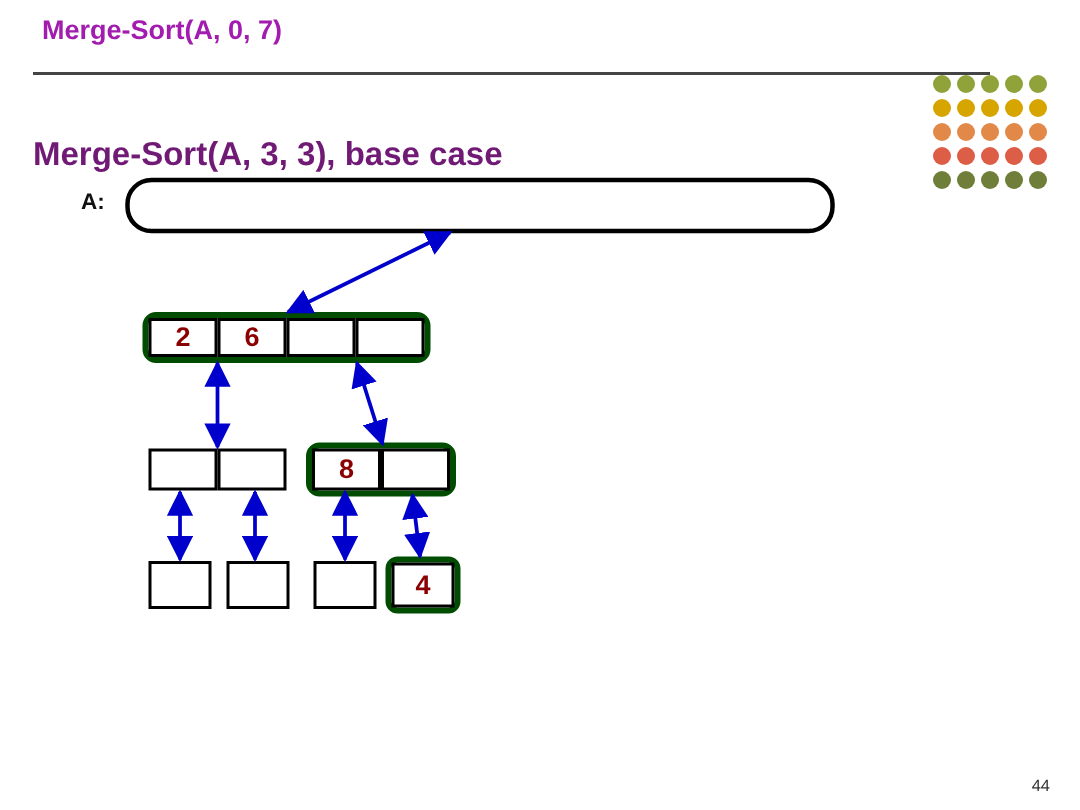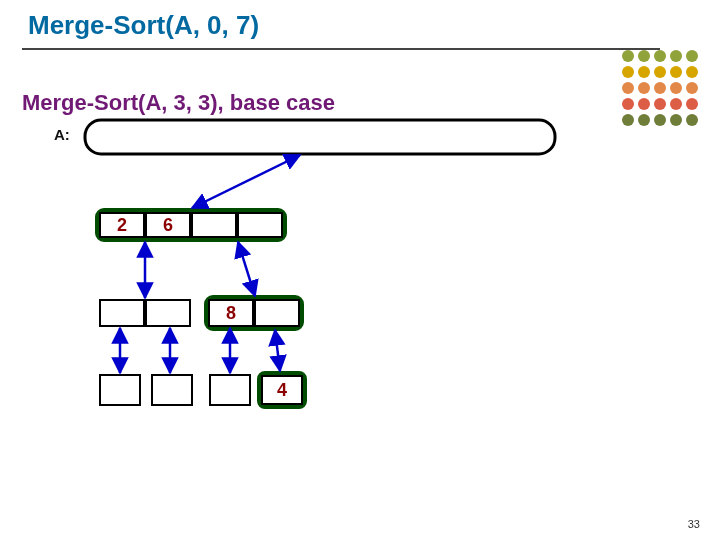--- a/index.html
+++ b/index.html
@@ -9,23 +9,23 @@
     height: 540px;
     background: #fff;
     font-family: Arial, Helvetica, sans-serif;
     position: relative;
     overflow: hidden;
   }
   .title {
     position: absolute;
     left: 28px;
     top: 10px;
-    font-size: 26px;
+    font-size: 18px;
     font-weight: bold;
-    color: #0369a1;
+    color: #a21caf;
   }
   .subtitle {
     position: absolute;
     left: 22px;
     top: 90px;
     font-size: 22px;
     font-weight: bold;
     color: #701a75;
   }
   .hr {
@@ -156,13 +156,13 @@
     <line x1="300" y1="155" x2="192" y2="208"></line>
     <line x1="145" y1="242" x2="145" y2="298"></line>
     <line x1="238" y1="242" x2="255" y2="296"></line>
     <line x1="120" y1="328" x2="120" y2="373"></line>
     <line x1="170" y1="328" x2="170" y2="373"></line>
     <line x1="230" y1="328" x2="230" y2="373"></line>
     <line x1="275" y1="330" x2="280" y2="371"></line>
   </g>
 </svg>
 
-<div class="page-num">33</div>
+<div class="page-num">44</div>
 
 </body></html>

